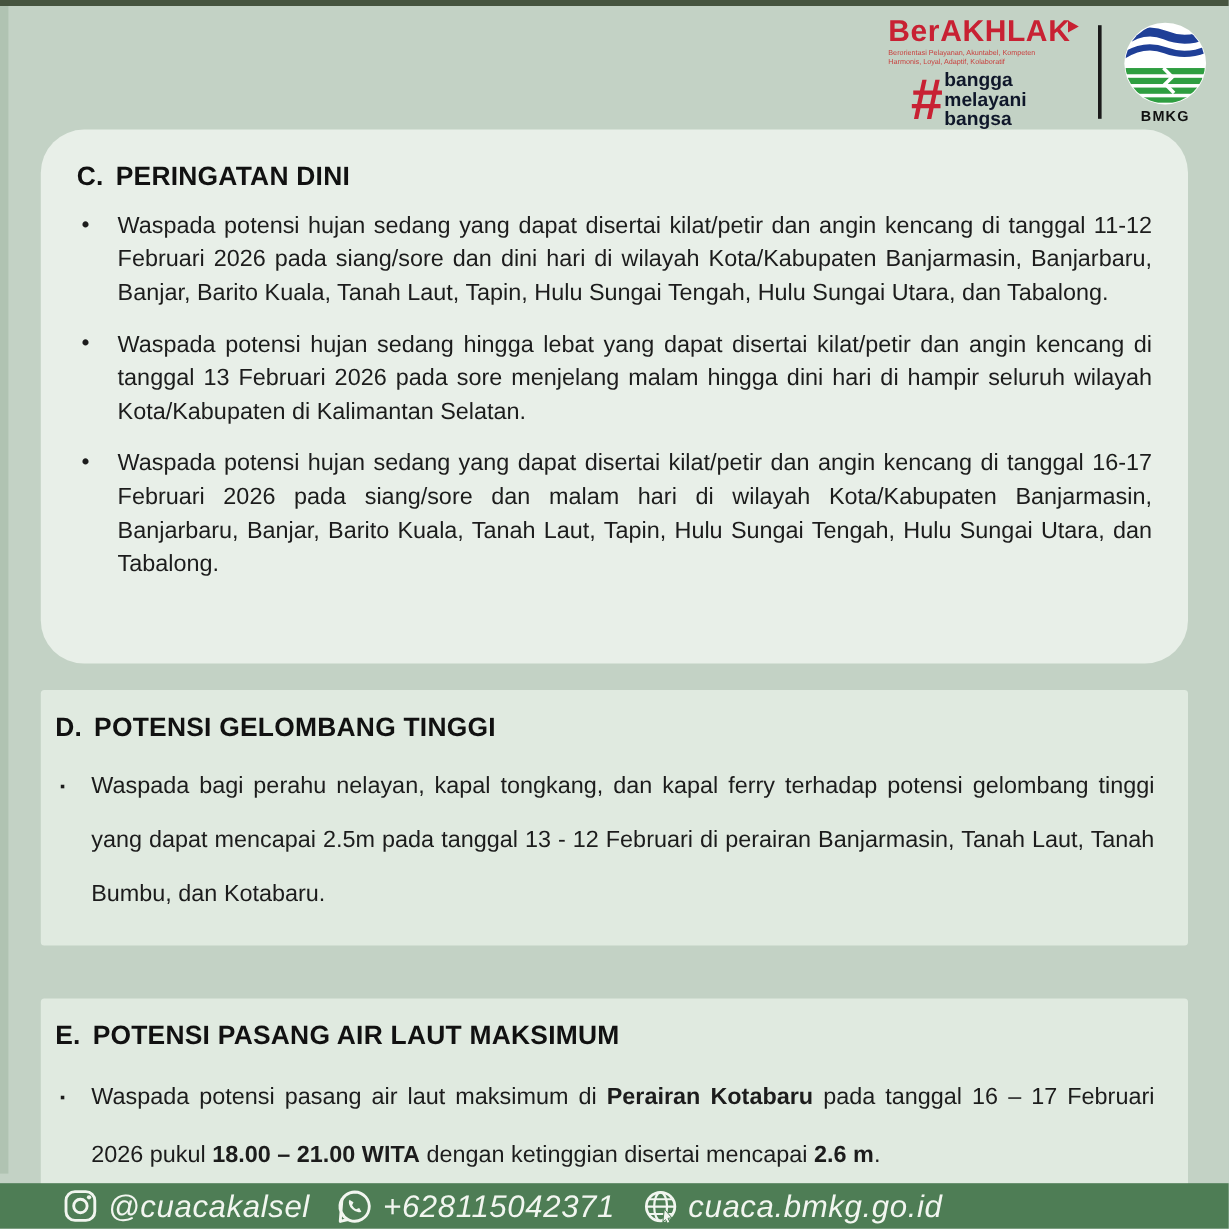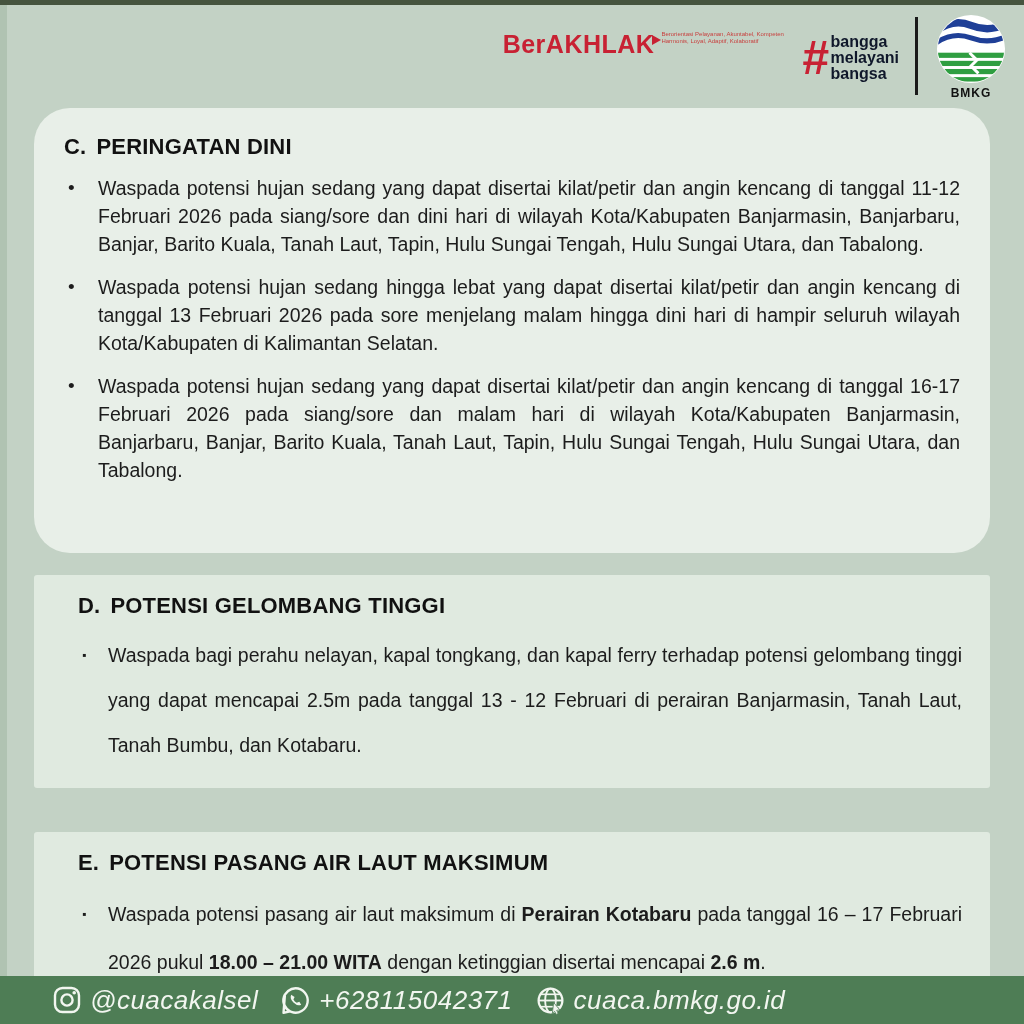--- a/index.html
+++ b/index.html
@@ -23,21 +23,21 @@
   
   header {
     height: 108px;
     position: relative;
   }
   .logo-row {
     position: absolute;
     top: 12px; right: 16px;
     display: flex; align-items: center; gap: 16px;
   }
-  .berakhlak { display: flex; flex-direction: row; align-items: flex-start; }
+  .berakhlak { display: flex; flex-direction: column; align-items: flex-start; }
   .ba-title-row { display: flex; align-items: center; }
   .ba-title {
     color: #c82133; font-weight: bold; font-size: 25px; letter-spacing: .5px;
   }
   .ba-arrow {
     width: 0; height: 0; margin-left: -2px; margin-top: -10px;
     border-left: 9px solid #c82133;
     border-top: 5px solid transparent;
     border-bottom: 5px solid transparent;
   }
@@ -57,21 +57,21 @@
 
   
   .panel {
     margin: 0 34px;
     background: #e8efe8;
     padding: 26px 30px 32px 30px;
   }
   .panel-c { border-radius: 36px; min-height: 445px; }
   .panel-d, .panel-e {
     background: #e0eae0; border-radius: 3px;
-    padding: 18px 28px 20px 44px;
+    padding: 18px 28px 20px 12px;
   }
   .panel-d { margin-top: 22px; min-height: 180px; }
   .panel-e { margin-top: 44px; min-height: 172px; }
 
   .panel h2 { font-size: 22px; letter-spacing: .2px; margin-bottom: 14px; color: #111; }
   .h-prefix { margin-right: 10px; }
 
   .bullet { display: flex; margin-bottom: 15px; }
   .bullet:last-child { margin-bottom: 0; }
   .bullet .marker {
@@ -83,21 +83,21 @@
   .panel-d .bullet .marker, .panel-e .bullet .marker {
     font-size: 12px; line-height: 45px; flex: 0 0 30px;
   }
   .panel-d .bullet p { line-height: 45px; }
   .panel-e .bullet .marker { line-height: 48px; }
   .panel-e .bullet p { line-height: 48px; }
   .bold { font-weight: bold; }
 
   
   footer {
-    position: absolute; left: 0; right: 0; bottom: 0; height: 48px;
+    position: absolute; left: 0; right: 0; bottom: 0; height: 38px;
     background: #4e7d55;
     display: flex; align-items: center;
     padding-left: 52px; gap: 10px;
   }
   .contact { display: flex; align-items: center; gap: 8px; margin-right: 12px; }
   .contact span {
     color: #f2f6f0; font-size: 26px; font-style: italic; letter-spacing: .5px;
   }
   .contact svg { display: block; }
 </style>

